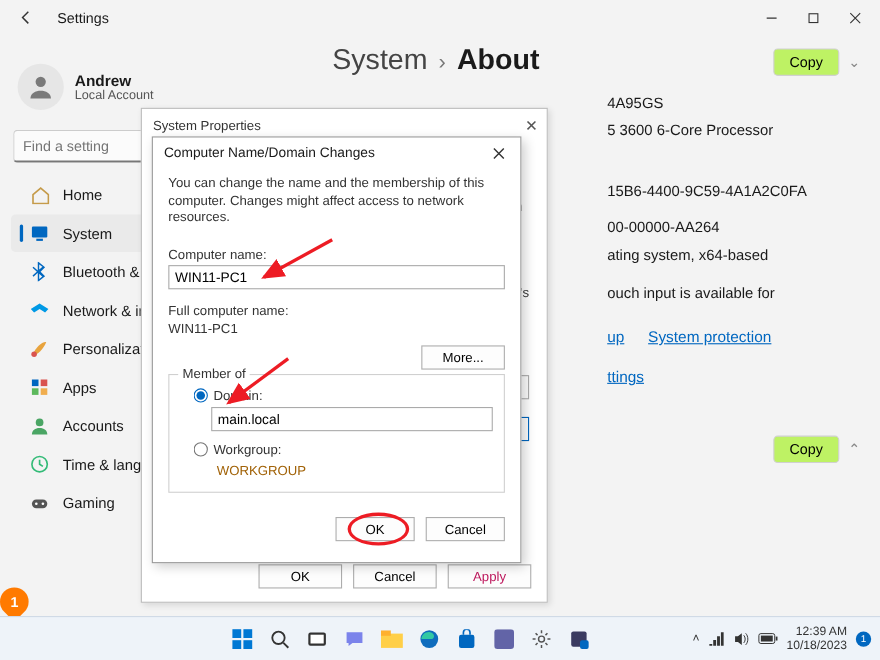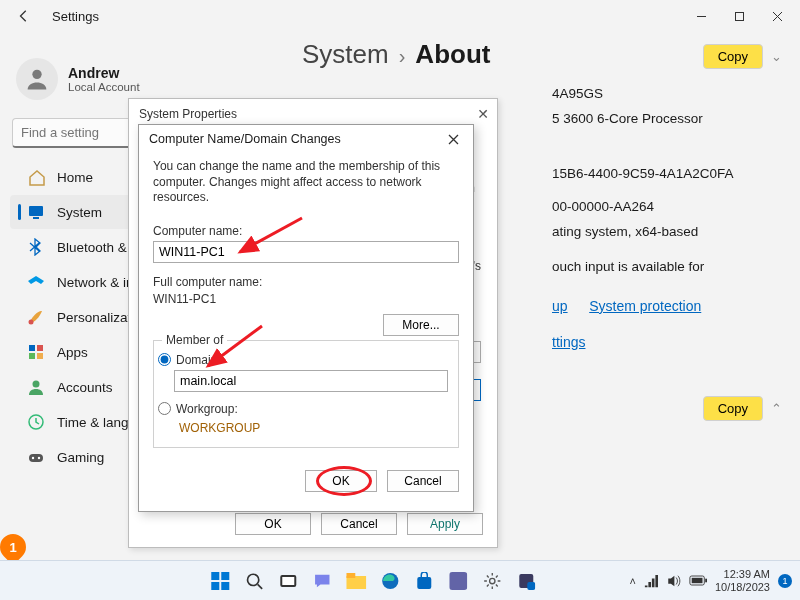--- a/index.html
+++ b/index.html
@@ -24,39 +24,39 @@
 .nav-item.selected{background:#eaeaea;}
 .nav-item .mark{width:3px;height:16px;background:#0067c0;border-radius:2px;margin-right:6px;visibility:hidden;}
 .nav-item.selected .mark{visibility:visible;}
 .nav-item .ico{width:18px;height:18px;margin-right:12px;display:flex;align-items:center;justify-content:center;}
 .content{flex:1;padding:10px 18px 0 2px;}
 .bread{display:flex;align-items:baseline;margin:14px 0 16px 60px;}
 .bread .a{font-size:26px;font-weight:400;color:#444;}
 .bread .sep{margin:0 10px;font-size:20px;color:#777;}
 .bread .b{font-size:26px;font-weight:600;}
 .kv{display:flex;margin-bottom:10px;font-size:13.5px;}
-.copy{border:1px solid #d0d0d0;border-radius:4px;padding:4px 14px;background:#fde047;font-size:13px;}
+.copy{border:1px solid #d0d0d0;border-radius:4px;padding:4px 14px;background:#bef264;font-size:13px;}
 .links a{color:#0067c0;font-size:14px;margin-right:18px;}
 .sys-prop{position:absolute;left:128px;top:98px;width:370px;height:450px;background:#fff;border:1px solid #bcbcbc;box-shadow:2px 2px 6px rgba(0,0,0,.12);}
 .spx-title{height:30px;display:flex;align-items:center;justify-content:space-between;padding:0 8px 0 10px;font-size:12px;color:#333;}
 .sp-body{padding:6px 16px;font-size:12px;color:#333;}
 .sp-desc{display:flex;padding:6px 0 10px 0;}
 .sp-desc .txt{flex:1;padding-right:6px;line-height:1.3;}
 .sp-btn{border:1px solid #adadad;background:#fdfdfd;font-size:12px;padding:3px 10px;min-width:76px;border-radius:0;}
 .sp-actions{display:flex;justify-content:flex-end;gap:10px;position:absolute;bottom:12px;right:14px;}
 .dlg{position:absolute;left:138px;top:124px;width:336px;height:388px;background:#fff;border:1px solid #9a9a9a;box-shadow:3px 3px 10px rgba(0,0,0,.2);}
 .dlg-title{height:28px;display:flex;align-items:center;justify-content:space-between;padding:0 4px 0 10px;font-size:12.5px;}
 .dlg-close{width:32px;height:24px;display:flex;align-items:center;justify-content:center;}
 .dlg-body{padding:6px 14px;font-size:12px;color:#333;}
 .dlg-body .inst{line-height:1.3;margin-bottom:18px;}
 .lbl{display:block;margin-bottom:3px;}
 .txt-in{width:100%;border:1px solid #aaa;padding:3px 5px;font-size:12.5px;height:22px;}
 .full{margin:12px 0 0 0;}
 .more-row{display:flex;justify-content:flex-end;margin:8px 0 4px 0;}
-.grp{border:1px solid #d0d0d0;padding:12px 10px 10px 4px;position:relative;margin-top:4px;}
+.grp{border:1px solid #d0d0d0;padding:12px 10px 10px 22px;position:relative;margin-top:4px;}
 .grp .legend{position:absolute;top:-8px;left:8px;background:#fff;padding:0 4px;font-size:12px;}
 .radio-row{display:flex;align-items:center;margin-bottom:3px;}
 .radio-row input[type=radio]{margin-right:5px;accent-color:#0067c0;}
 .wg-txt{color:#a16207;padding:2px 5px;}
 .dlg-actions{display:flex;justify-content:flex-end;gap:10px;padding:16px 14px 0 0;}
 .arrow{position:absolute;z-index:50;pointer-events:none;}
 .circle{position:absolute;z-index:50;border:3px solid #ed1c24;border-radius:50%;pointer-events:none;}
 .taskbar{position:absolute;bottom:0;left:0;right:0;height:40px;background:#eef3f9;border-top:1px solid #d0dae6;display:flex;align-items:center;}
 .tb-center{position:absolute;left:50%;transform:translateX(-58%);display:flex;gap:6px;}
 .tb-ico{width:28px;height:28px;display:flex;align-items:center;justify-content:center;border-radius:3px;}
@@ -271,21 +271,21 @@
     <div style="display:flex;justify-content:flex-end;margin-top:68px;">
         <button class="sp-btn">ork ID...</button>
       </div>
     <div style="display:flex;justify-content:flex-end;margin-top:16px;">
         <button class="sp-btn" style="border-color:#0067c0;">nge...</button>
       </div>
   </div>
   <div class="sp-actions">
     <button class="sp-btn">OK</button>
     <button class="sp-btn">Cancel</button>
-    <button class="sp-btn" style="color:#0f766e;padding-left:10px;">Apply</button>
+    <button class="sp-btn" style="color:#be185d;padding-left:10px;">Apply</button>
   </div>
 </div>
 
 <div class="dlg">
   <div class="dlg-title">
     <span>Computer Name/Domain Changes</span>
     <div class="dlg-close">
       <svg width="11" height="11">
           <path d="M1 1 10 10 M10 1 1 10" stroke="#333" stroke-width="1.3"></path>
         </svg>

